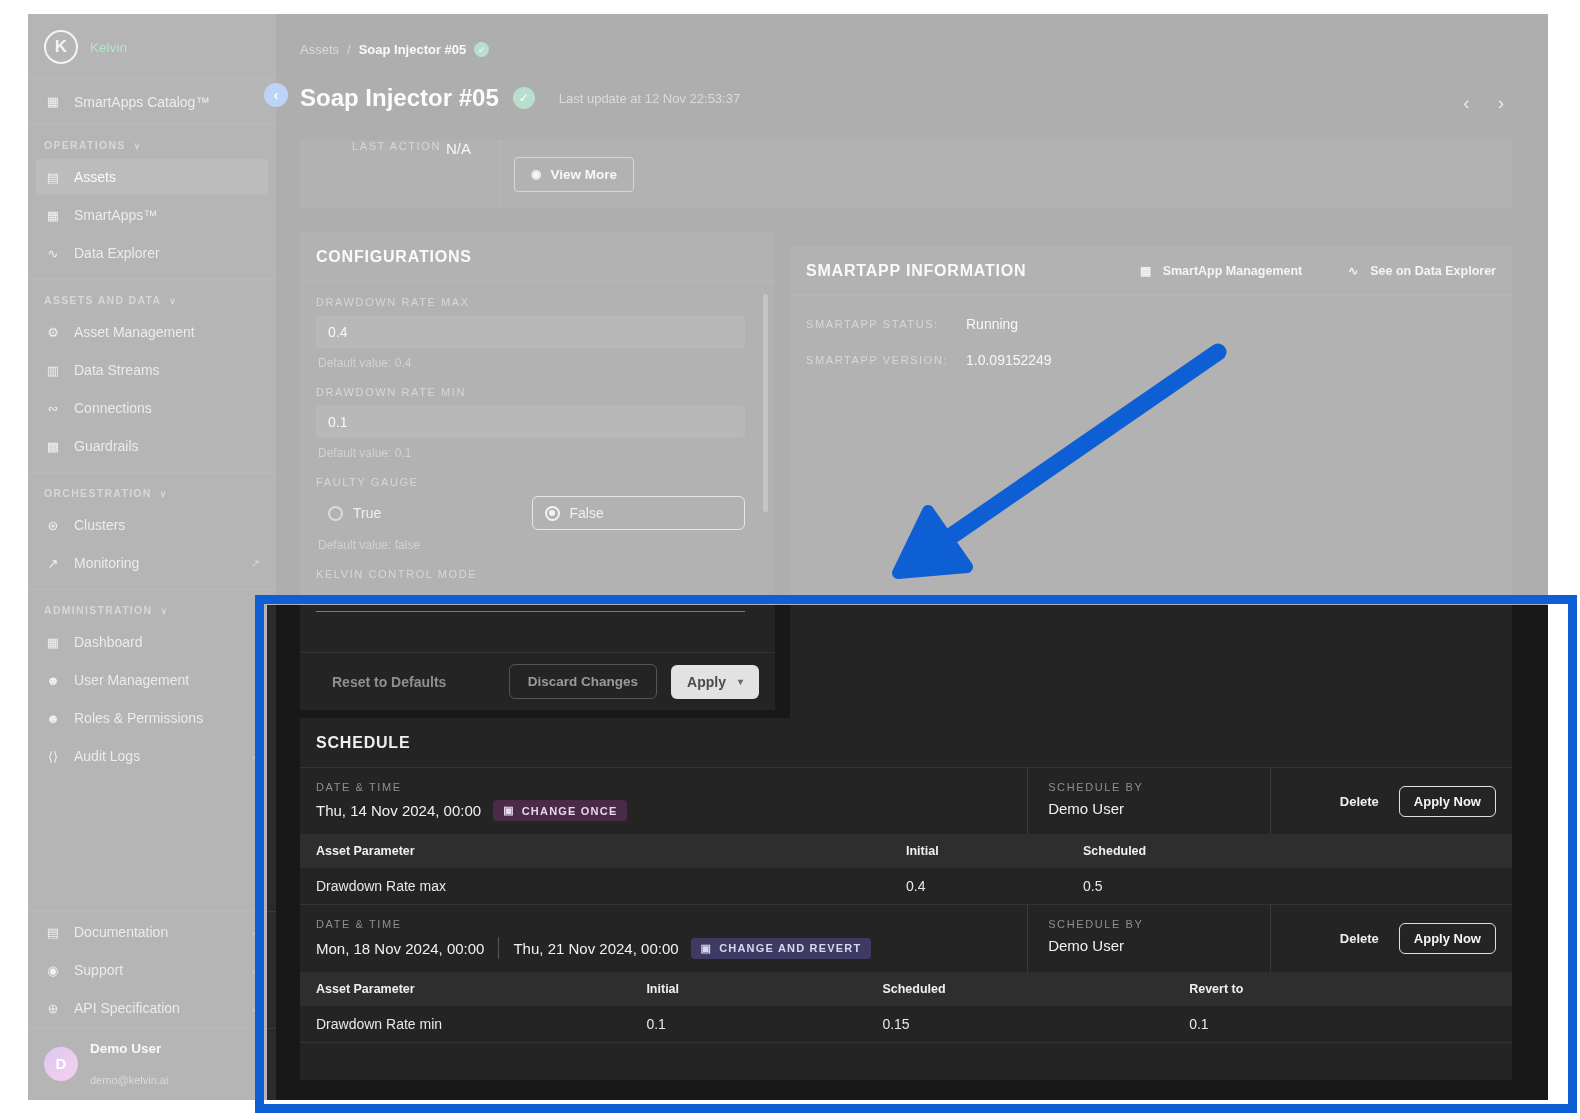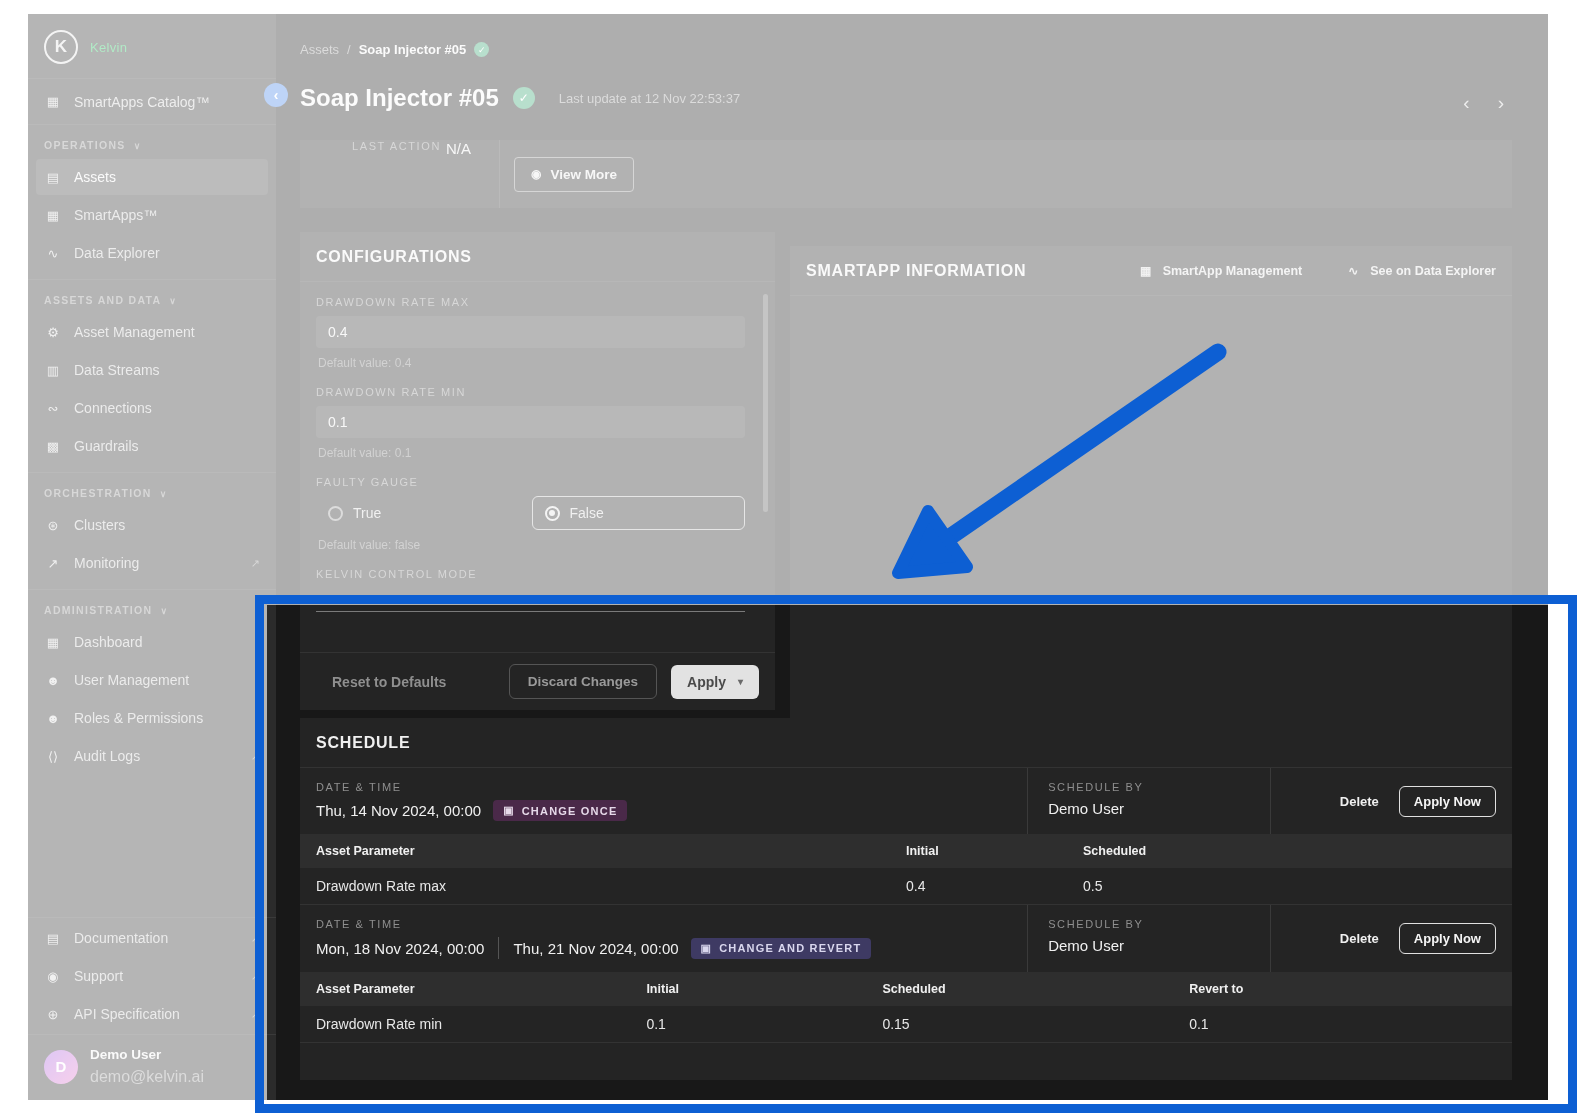--- a/index.html
+++ b/index.html
@@ -17,21 +17,21 @@
   .s-section .chev { font-size:9px; }
   .s-item { display:flex; align-items:center; gap:12px; height:36px; margin:2px 8px; padding:0 8px; border-radius:4px; font-size:14px; color:#c9c9c9; }
   .s-item.active { background:#404040; color:#f2f2f2; }
   .s-icon { width:18px; display:inline-flex; justify-content:center; font-size:13px; color:#d6d6d6; flex:0 0 18px; }
   .ext { margin-left:auto; font-size:11px; color:#8f8f8f; }
   .s-divider { border-top:1px solid #3a3a3a; margin:8px 0 0 0; }
   .sidebar-bottom { position:absolute; left:0; bottom:0; width:100%; }
   .user-row { display:flex; align-items:center; gap:12px; padding:12px 16px 14px 16px; border-top:1px solid #3a3a3a; }
   .avatar { width:34px; height:34px; border-radius:50%; background:linear-gradient(135deg,#a05fe0,#e879c9); display:flex; align-items:center; justify-content:center; color:#ffffff; font-size:15px; font-weight:bold; }
   .user-name { font-size:13.5px; font-weight:bold; color:#f0f0f0; }
-  .user-email { font-size:16px; color:#9a9a9a; margin-top:6px; }
+  .user-email { font-size:11px; color:#9a9a9a; margin-top:18px; }
   .collapse-btn { position:absolute; left:236px; top:69px; width:24px; height:24px; border-radius:50%; background:#4584e8; color:#ffffff; display:flex; align-items:center; justify-content:center; font-size:14px; font-weight:bold; z-index:3; }
 
   
   .main { position:absolute; left:248px; right:0; top:0; bottom:0; }
   .crumbs { position:absolute; left:24px; top:28px; display:flex; align-items:center; gap:8px; font-size:13px; color:#9a9a9a; }
   .crumb-current { font-weight:bold; color:#f2f2f2; }
   .check-circle { background:#35a36f; color:#ffffff; border-radius:50%; display:inline-flex; align-items:center; justify-content:center; }
   .check-sm { width:15px; height:15px; font-size:9px; }
   .check-lg { width:22px; height:22px; font-size:12px; }
   .title-row { position:absolute; left:24px; top:70px; display:flex; align-items:center; gap:14px; }
@@ -317,20 +317,30 @@
         <span class="sa-link">
           <span class="s-icon">▦</span>
           <span>SmartApp Management</span>
         </span>
         <span class="sa-link">
           <span class="s-icon">∿</span>
           <span>See on Data Explorer</span>
         </span>
       </span>
     </div>
+    <div class="sa-body">
+      <div class="sa-row">
+        <span class="micro-label">SMARTAPP STATUS:</span>
+        <span class="sa-value">Running</span>
+      </div>
+      <div class="sa-row">
+        <span class="micro-label">SMARTAPP VERSION:</span>
+        <span class="sa-value">1.0.09152249</span>
+      </div>
+    </div>
   </section>
 
   <section class="panel sched">
     <div class="p-head">
       <span class="p-title">SCHEDULE</span>
     </div>
 
     <div class="e-grid">
       <div class="e-cell">
         <div class="micro-label">DATE &amp; TIME</div>

